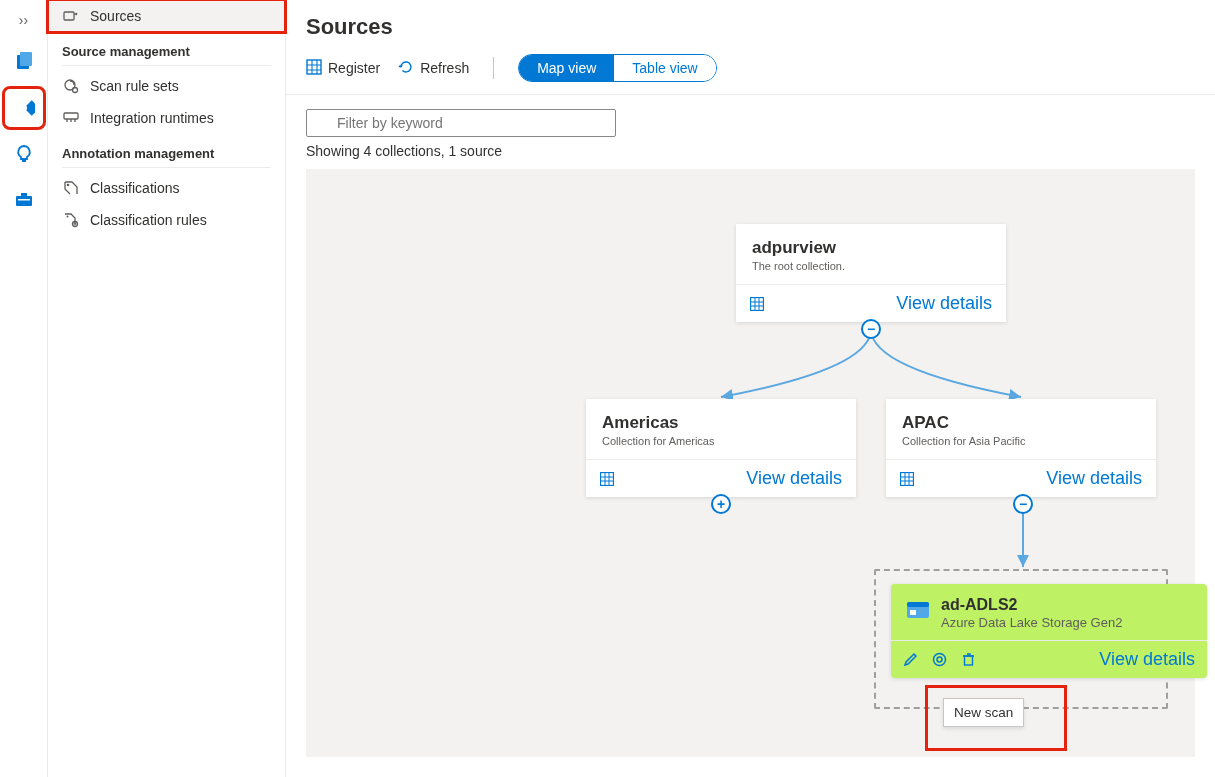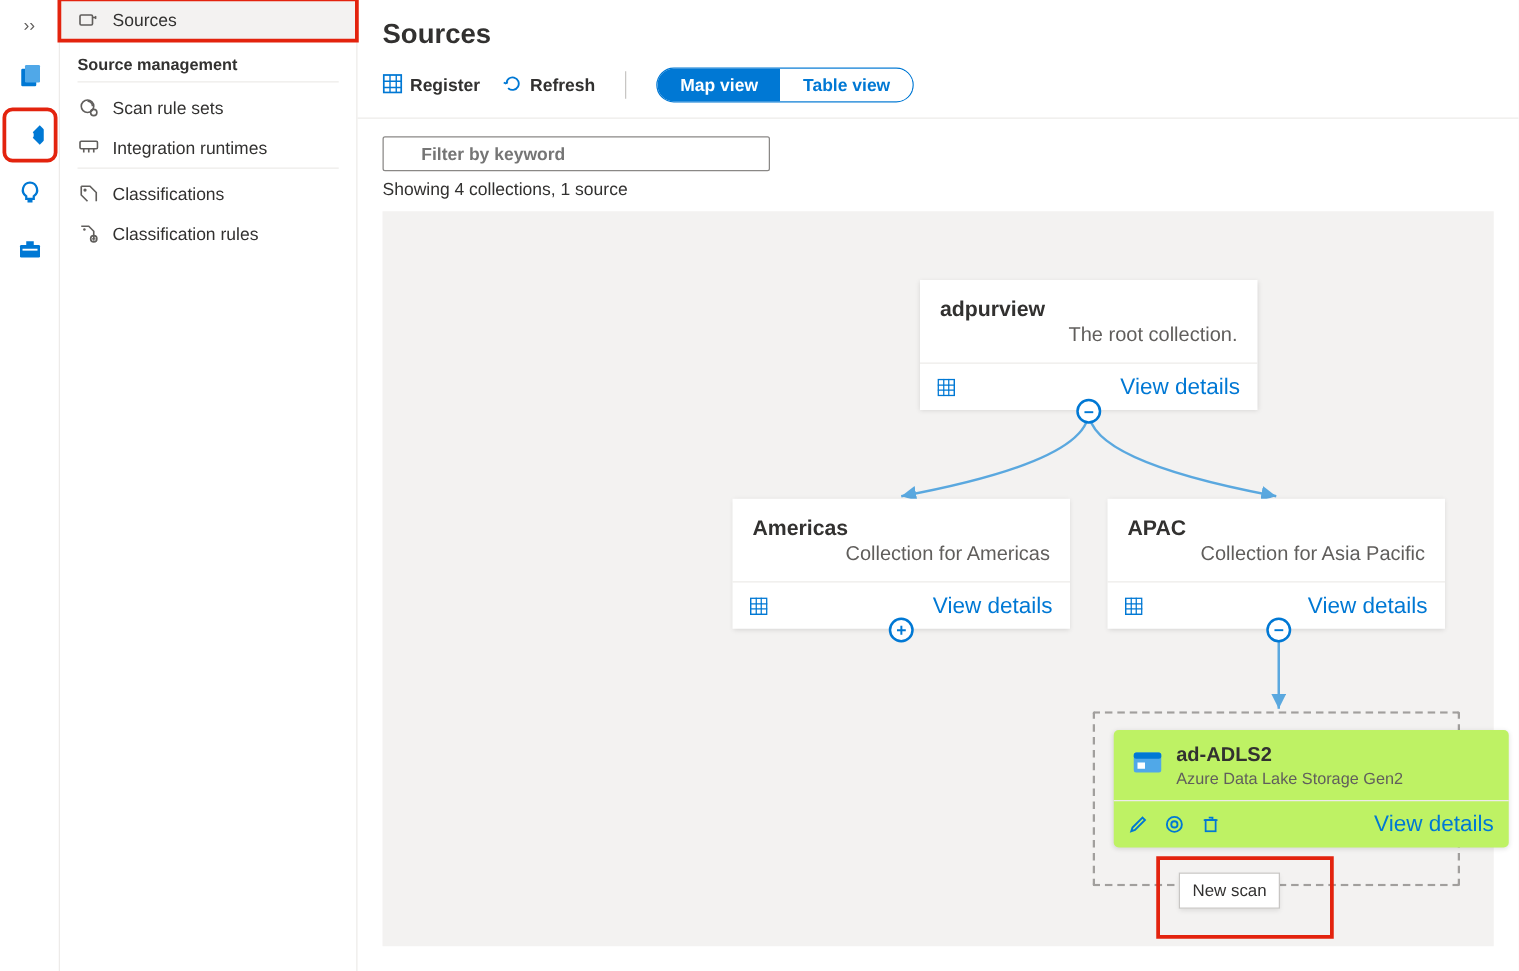--- a/index.html
+++ b/index.html
@@ -52,55 +52,53 @@
   }
   .sb-divider { height:1px; background:#edebe9; margin: 0 14px 4px; }
   .hl-red { outline:3px solid #e3230e; outline-offset:-1px; }
   
   .main { flex:1; display:flex; flex-direction:column; }
   .page-title { font-size:22px; font-weight:600; padding: 14px 20px 10px; }
   .toolbar {
     display:flex; align-items:center; gap:18px;
     padding: 4px 20px 12px;
     border-bottom:1px solid #edebe9;
-    font-weight:bold;
   }
   .tb-btn { display:flex; align-items:center; gap:6px; color:#323130; cursor:pointer; font-size:14px;}
   .tb-btn .tb-icon{ color:#0078d4; }
   .tb-sep { width:1px; height:22px; background:#c8c6c4; margin:0 6px;}
   .segmented {
     display:flex; border:1px solid #0078d4; border-radius:20px; overflow:hidden;
   }
   .seg { padding:5px 18px; font-size:14px; cursor:pointer; }
   .seg.active { background:#0078d4; color:#fff; }
   .seg.inactive { color:#0078d4; background:#fff; }
   .filter-row { padding: 14px 20px 6px; }
   .filter-input {
     width: 310px;
     border:1px solid #8a8886;
     border-radius:2px;
     padding:5px 10px 5px 30px;
     font-size:14px;
     position:relative;
-    font-weight:bold;
   }
   .filter-wrap{ position:relative; display:inline-block;}
   .filter-wrap svg{ position:absolute; left:8px; top:7px; pointer-events:none;}
   .status-line { padding: 0 20px 10px; color:#323130; font-size:14px;}
   .canvas {
     flex:1; margin: 0 20px 20px; background:#f3f2f1; position:relative;
   }
   
   .node {
     position:absolute; width:270px; background:#fff; border-radius:0;
     box-shadow: 0 1px 4px rgba(0,0,0,0.12);
   }
   .node-head { padding:14px 16px 12px; }
   .node-title { font-weight:600; font-size:17px; }
-  .node-sub { color:#605e5c; font-size:16px; margin-top:2px;text-align:right;}
+  .node-sub { color:#605e5c; font-size:11px; margin-top:2px;}
   .node-foot {
     border-top:1px solid #edebe9; padding:8px 14px;
     display:flex; align-items:center; justify-content:space-between;
   }
   .node-foot .f-left { display:flex; gap:14px; align-items:center;}
   .view-link { color:#0078d4; font-size:18px; cursor:pointer;}
   .blueicon { color:#0078d4; cursor:pointer; display:flex;}
   
   .dash-box {
     position:absolute; border:2px dashed #a19f9d; border-radius:2px;
@@ -179,20 +177,21 @@
   <div class="sidebar-item">
     <span class="sb-icon">
       <svg width="16" height="16" viewBox="0 0 16 16">
           <rect x="1" y="3" width="14" height="6" rx="1" fill="none" stroke="#605e5c" stroke-width="1.3"></rect>
           <path d="M4 9 v3 M8 9 v3 M12 9 v3" stroke="#605e5c" stroke-width="1.3"></path>
         </svg>
     </span>
     <span>Integration runtimes</span>
   </div>
 
+  <div class="sidebar-header">Annotation management</div>
   <div class="sb-divider"></div>
   <div class="sidebar-item">
     <span class="sb-icon">
       <svg width="16" height="16" viewBox="0 0 16 16">
           <path d="M2 2 h7 l5 5 v7 M2 2 v7 l5 5" fill="none" stroke="#605e5c" stroke-width="1.3"></path>
           <circle cx="5" cy="5" r="1.3" fill="#605e5c"></circle>
         </svg>
     </span>
     <span>Classifications</span>
   </div>

